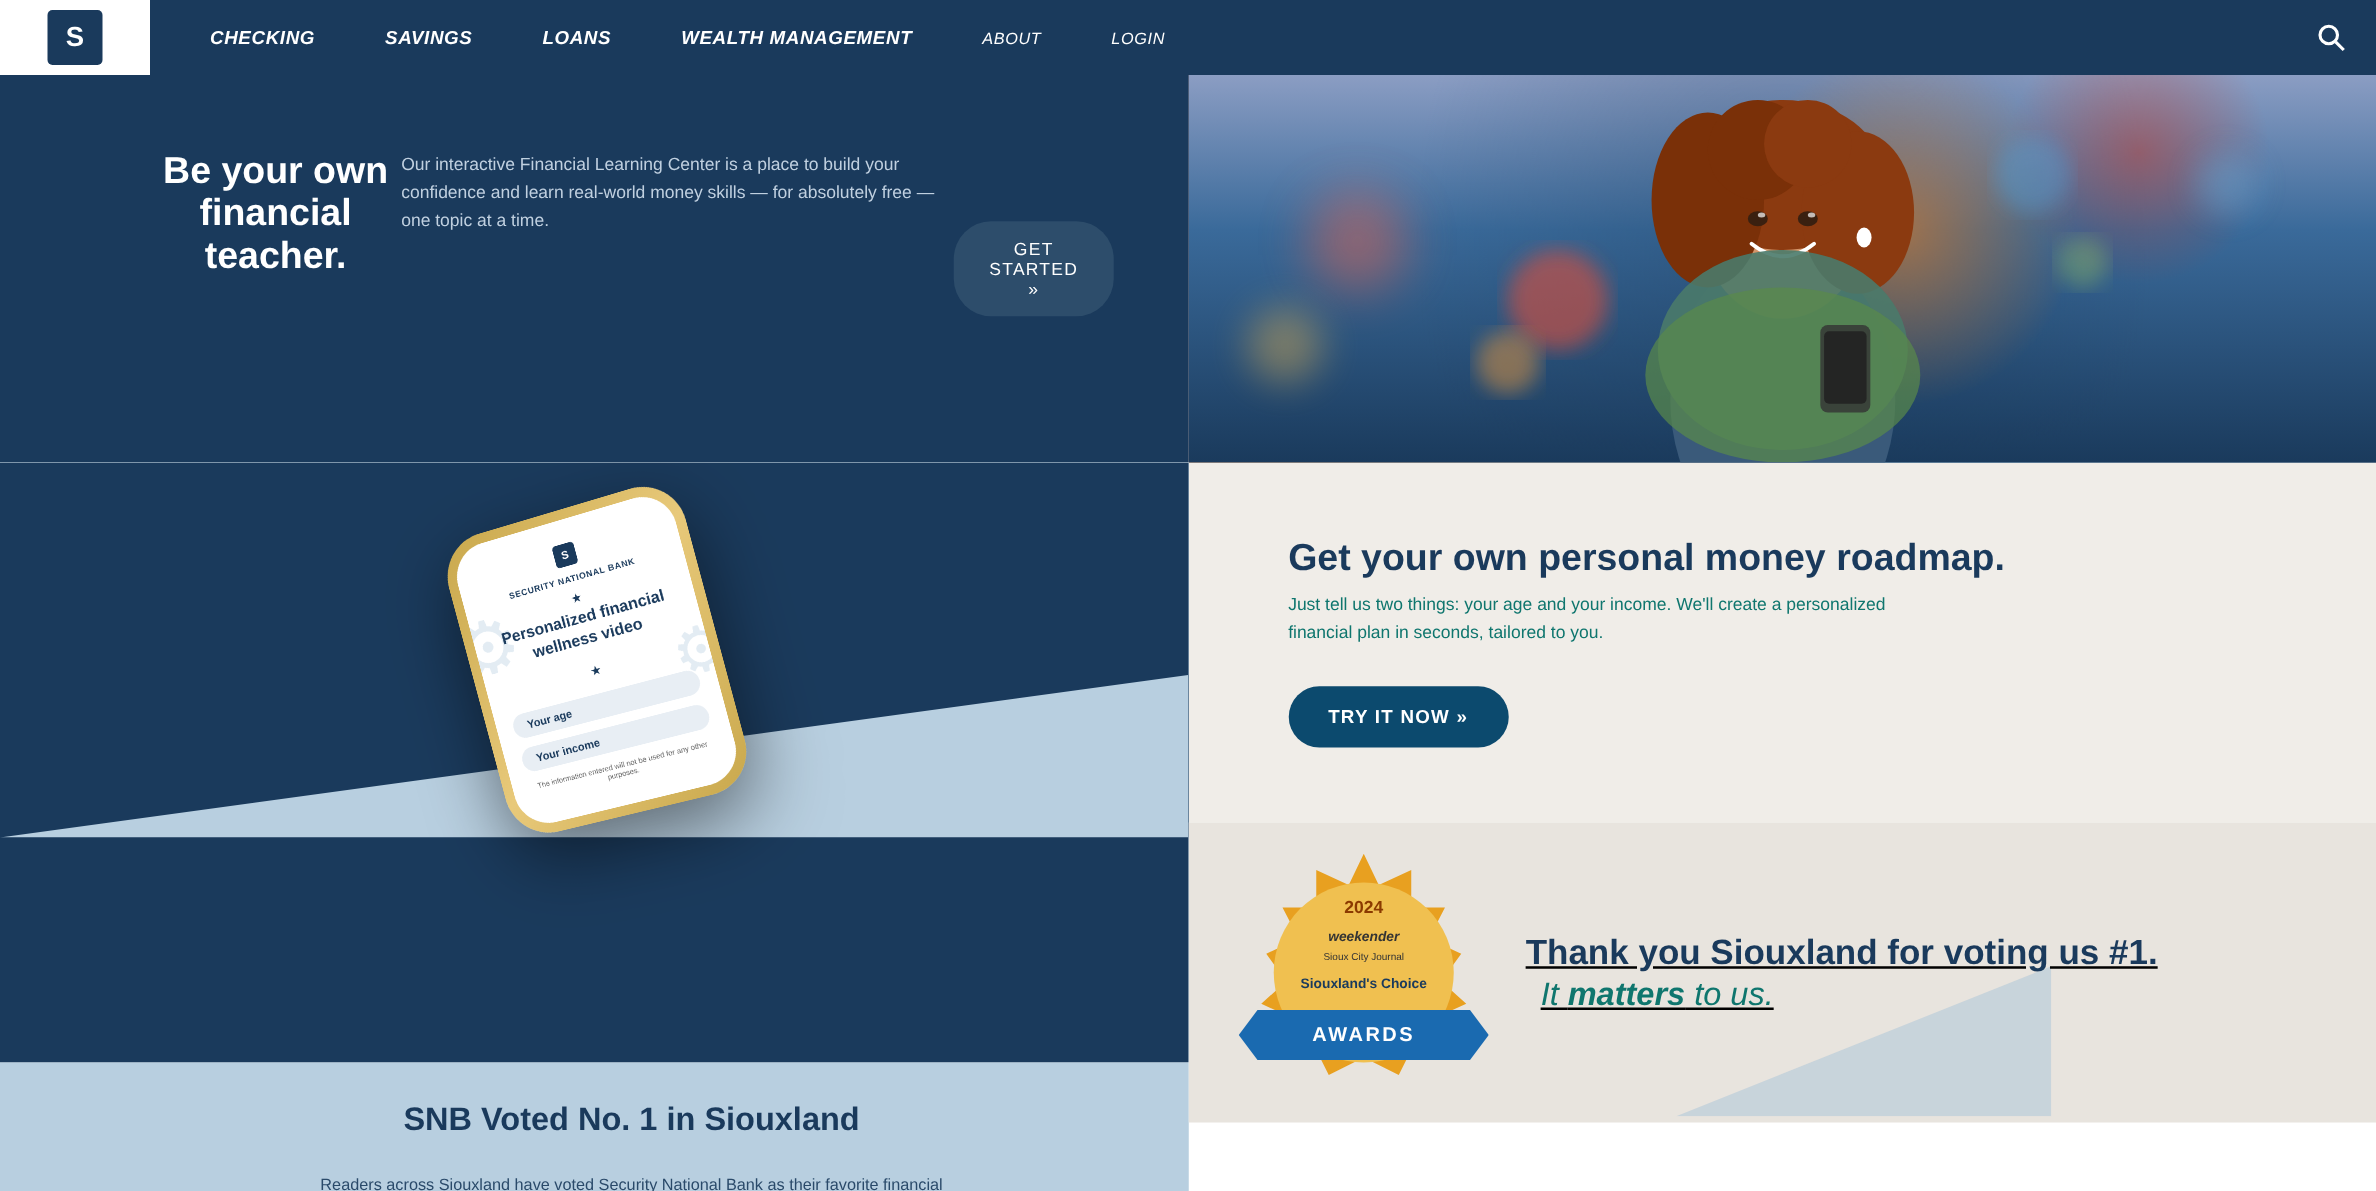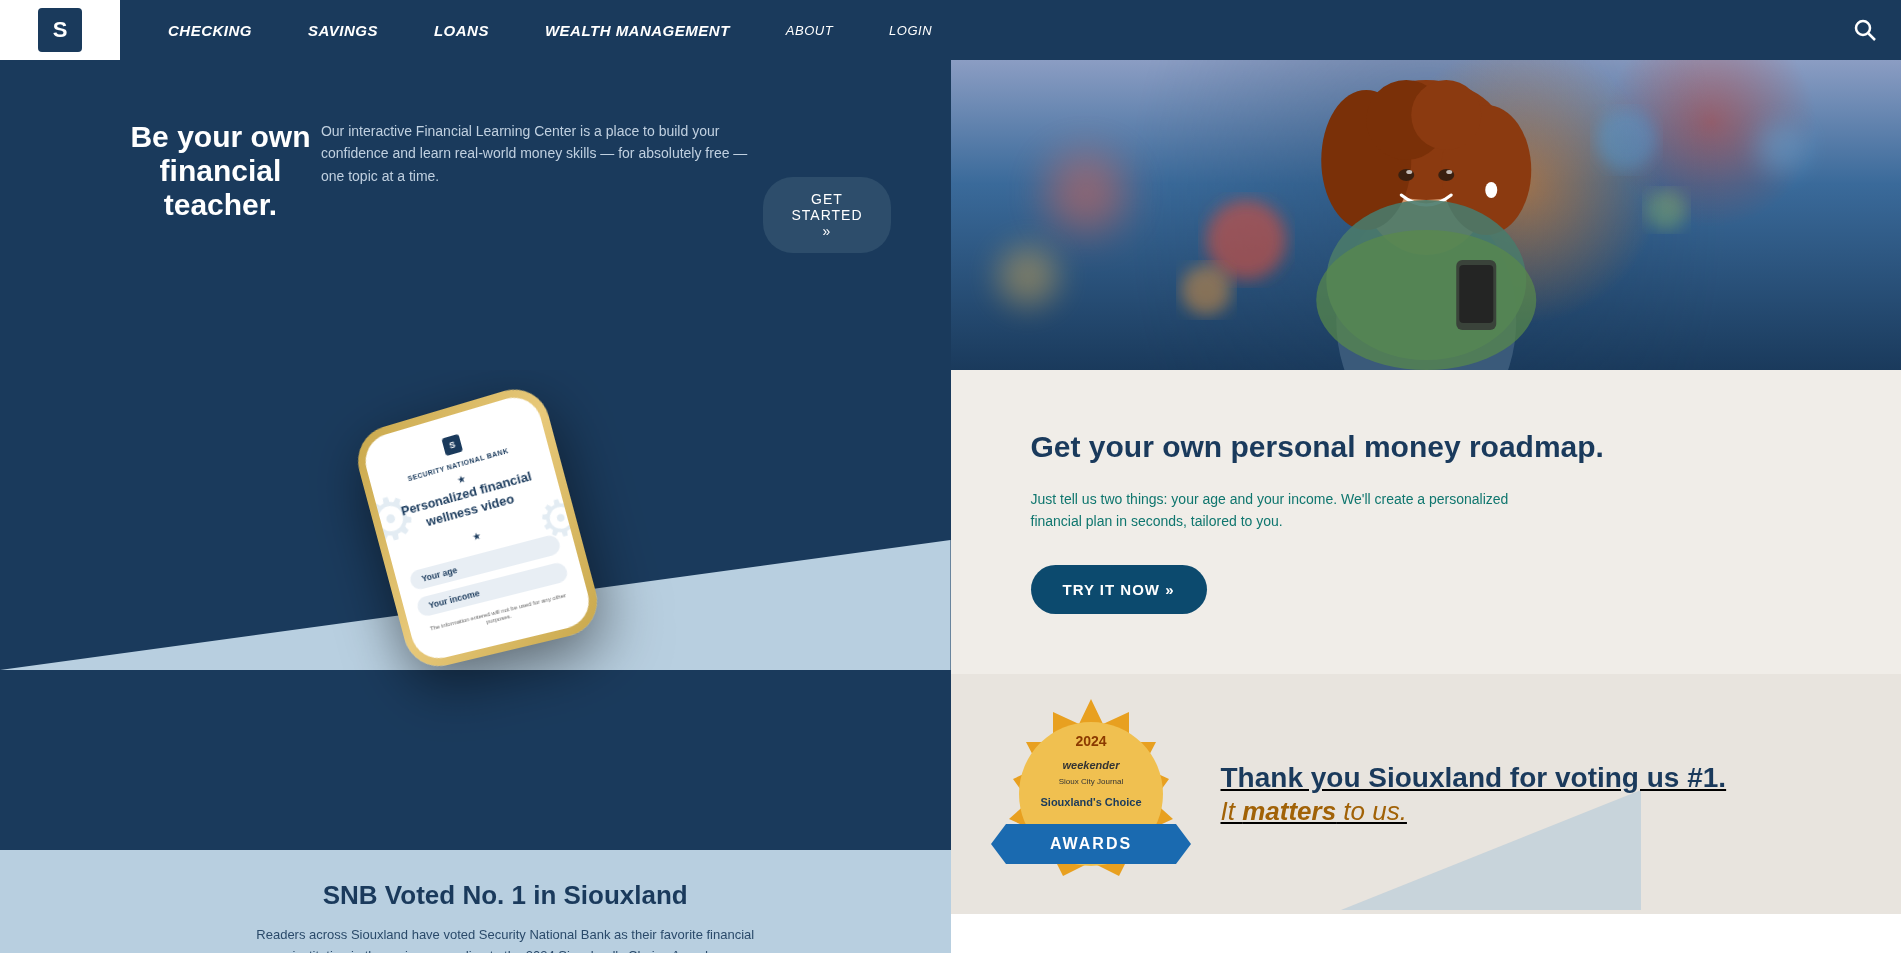--- a/index.html
+++ b/index.html
@@ -227,21 +227,21 @@
     }
     .section-vote {
       padding: 30px 60px 40px 120px;
       text-align: center;
       background: #b8cfe0;
     }
     .section-vote h2 {
       font-size: 26px;
       font-weight: 700;
       color: #1a3a5c;
-      margin-bottom: 14px;
+      margin-bottom: 27px;
     }
     .section-vote p {
       font-size: 13px;
       color: #2a4a6a;
       line-height: 1.6;
       margin-bottom: 24px;
       max-width: 520px;
       margin-left: auto;
       margin-right: auto;
     }
@@ -252,21 +252,21 @@
       padding: 60px 80px;
       display: flex;
       flex-direction: column;
       justify-content: center;
       min-height: 280px;
     }
     .section-roadmap h2 {
       font-size: 30px;
       font-weight: 700;
       color: #1a3a5c;
-      margin-bottom: 24px;
+      margin-bottom: 8px;
     }
     .section-roadmap p {
       font-size: 14px;
       color: #0f766e;
       line-height: 1.6;
       margin-bottom: 32px;
       max-width: 500px;
     }
     .btn-medium {
       background: #0c4a6e;
@@ -295,23 +295,24 @@
       text-decoration: underline;
     }
     .award-text h3 {
       font-size: 28px;
       font-weight: 700;
       color: #1a3a5c;
       line-height: 1.3;
     }
     .award-text p {
       font-size: 26px;
-      color: #a16207;
+      color: #0f766e;
       font-style: italic;
       font-weight: 400;
+      margin-left: 12px;
     }
     .award-text em {
       font-style: italic;
       font-weight: 700;
     }
 
     
     .award-badge {
       flex-shrink: 0;
       width: 200px;

